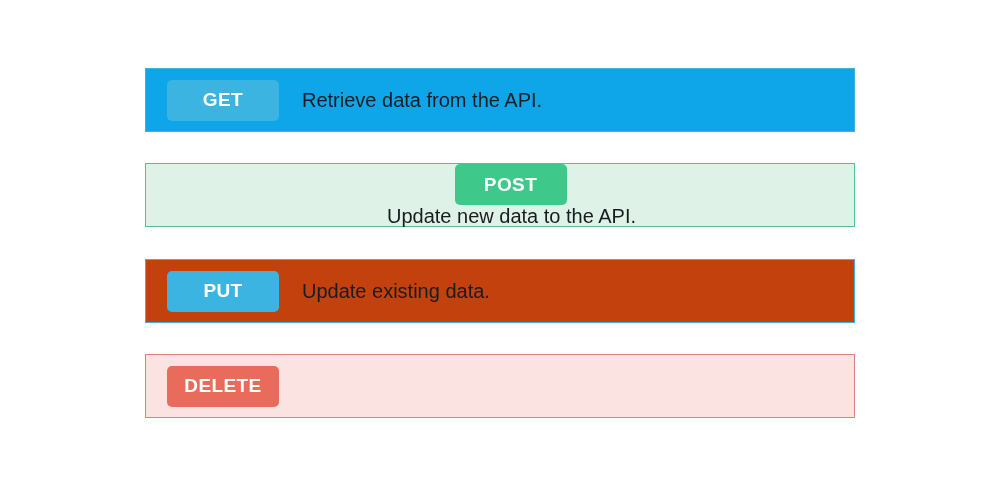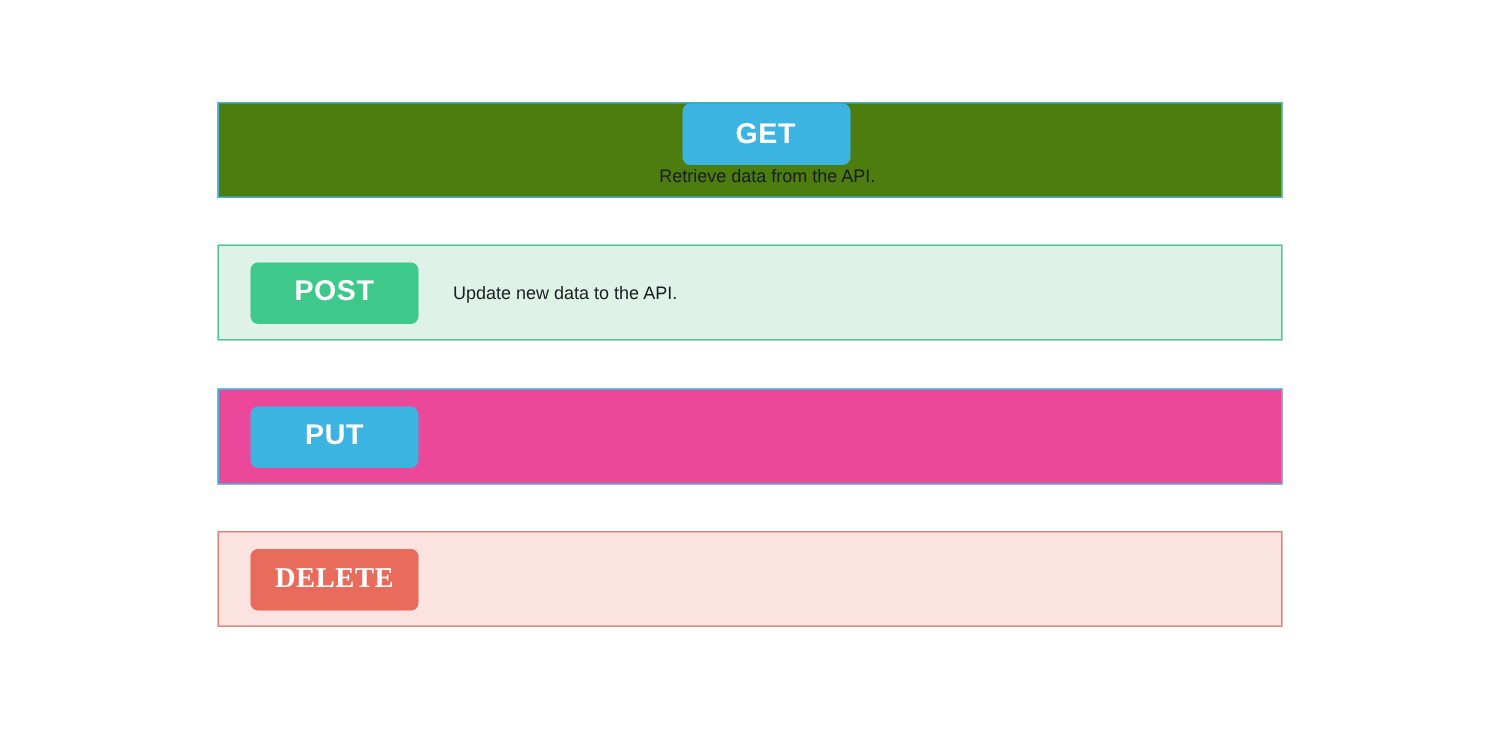--- a/index.html
+++ b/index.html
@@ -39,40 +39,41 @@
     font-weight: bold;
     font-size: 19px;
     letter-spacing: 0.4px;
     display: flex;
     align-items: center;
     justify-content: center;
     flex: 0 0 auto;
   }
   .desc {
     margin-left: 23px;
-    font-size: 12px;
+    font-size: 20px;
     color: #191d22;
   }
 </style>
 </head>
 <body>
 
 <div class="canvas">
 
-  <div class="row row-0" style="background-color: #4d7c0f; border-color: rgb(68, 178, 214); flex-direction: column;">
+  <div class="row row-0" style="background-color: #0ea5e9; border-color: rgb(68, 178, 214);">
     <span class="badge" style="background-color: rgb(60, 180, 225);">GET</span>
     <span class="desc">Retrieve data from the API.</span>
   </div>
 
-  <div class="row row-1" style="background-color: rgb(222, 242, 231); border-color: rgb(76, 197, 146);">
+  <div class="row row-1" style="background-color: rgb(222, 242, 231); border-color: rgb(76, 197, 146); flex-direction: column;">
     <span class="badge" style="background-color: rgb(62, 201, 139);">POST</span>
     <span class="desc">Update new data to the API.</span>
   </div>
 
-  <div class="row row-2" style="background-color: #ec4899; border-color: rgb(68, 178, 214);">
+  <div class="row row-2" style="background-color: #c2410c; border-color: rgb(68, 178, 214);">
     <span class="badge" style="background-color: rgb(60, 180, 225);">PUT</span>
+    <span class="desc">Update existing data.</span>
   </div>
 
-  <div class="row row-3" style="background-color: rgb(250, 227, 224); border-color: rgb(221, 130, 121); font-family: Liberation Serif, serif;">
+  <div class="row row-3" style="background-color: rgb(250, 227, 224); border-color: rgb(221, 130, 121);">
     <span class="badge" style="background-color: rgb(233, 107, 91);">DELETE</span>
   </div>
 
 </div>
 
 </body></html>

